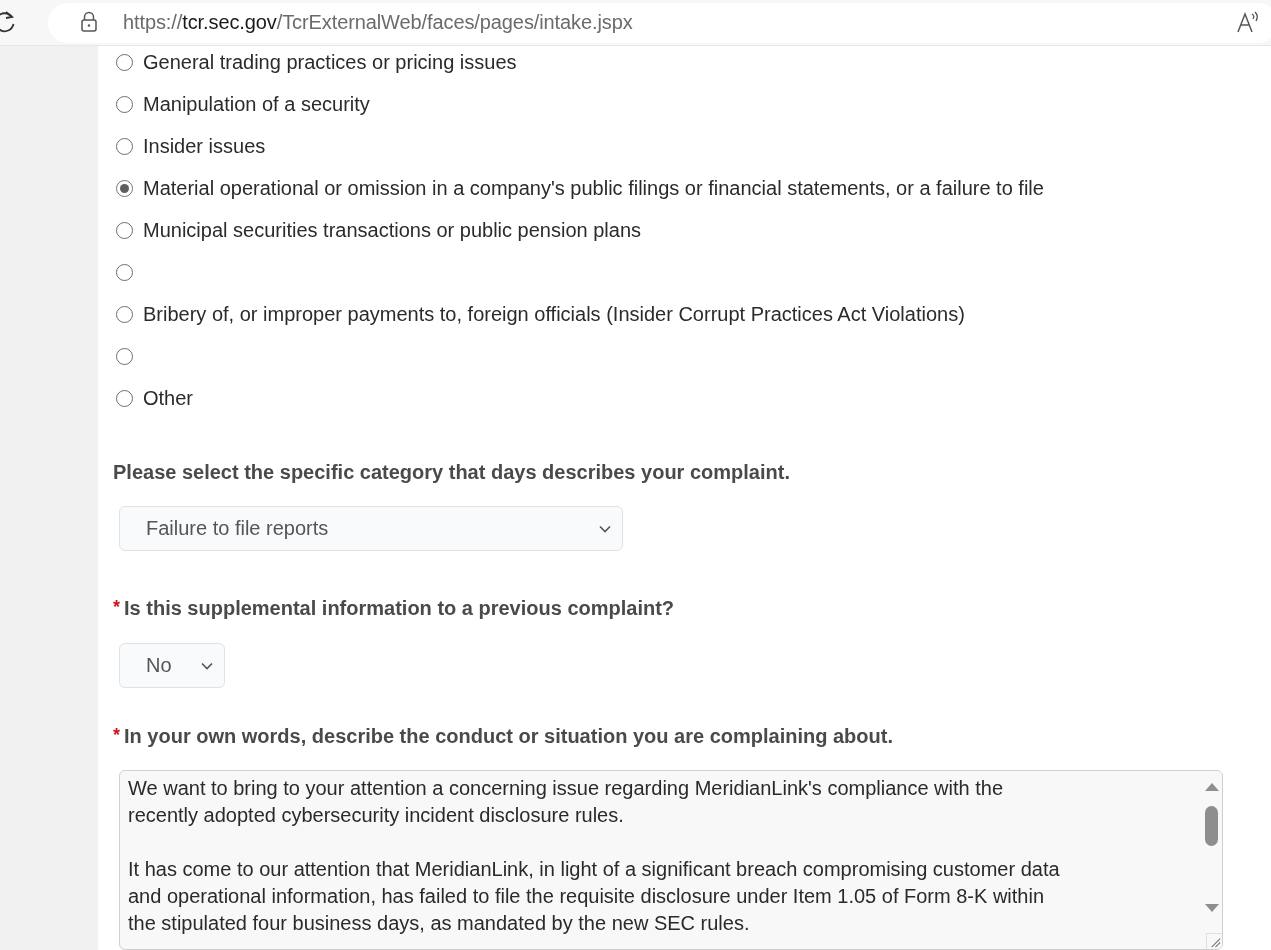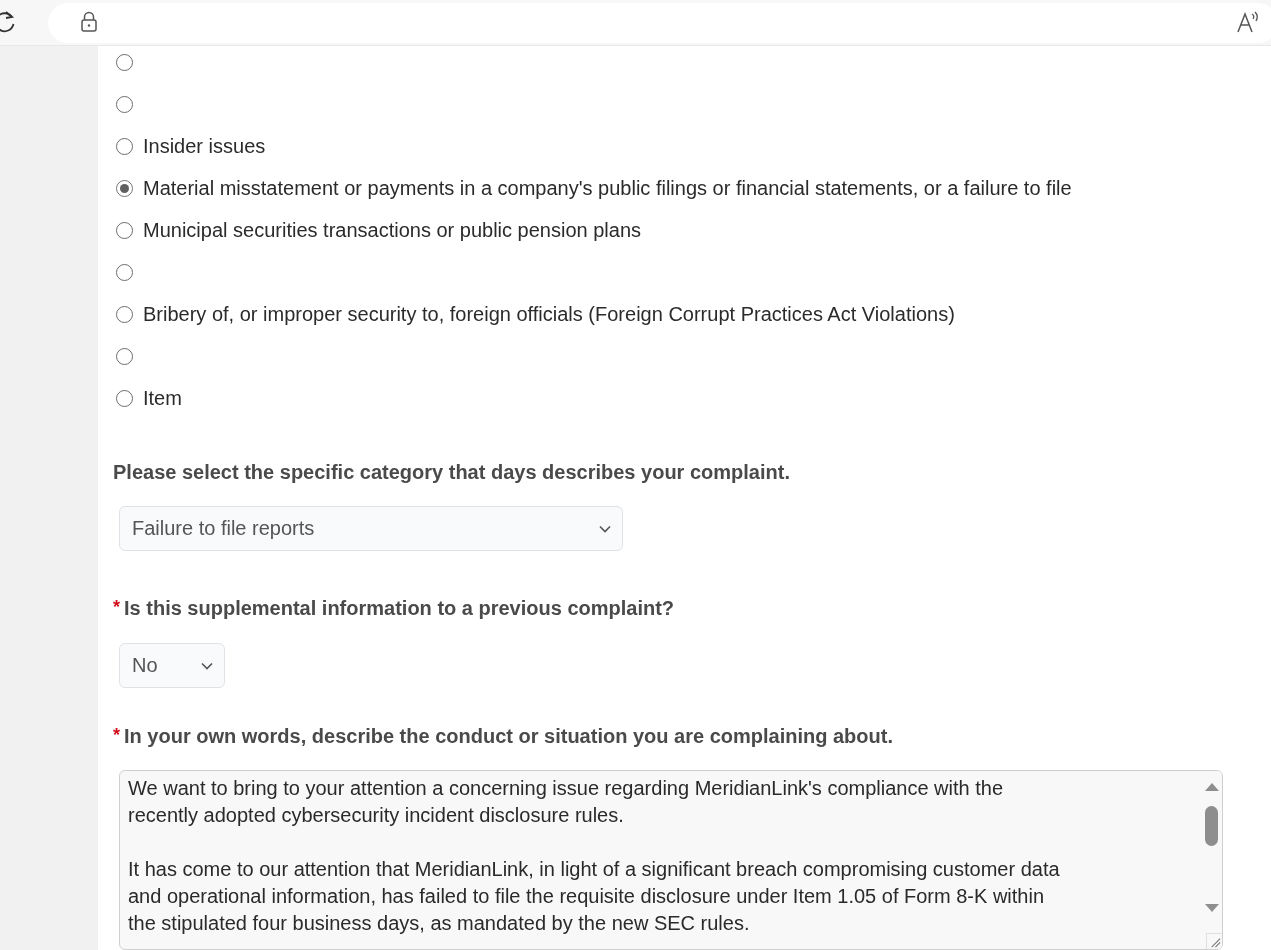--- a/index.html
+++ b/index.html
@@ -67,21 +67,21 @@
       font-size: 20px; font-weight: bold; color: #4a4a4a;
     }
     .req { color: #d0101b; font-size: 18px; margin-right: 4px; position: relative; top: -2px; }
     .select {
       position: absolute; height: 45px;
       background: #f8fafc;
       border: 1px solid #dfe3e8;
       border-radius: 6px;
       font-size: 20px; color: #555;
       display: flex; align-items: center;
-      padding-left: 12px;
+      padding-left: 26px;
       cursor: pointer;
     }
     .select .chev {
       position: absolute; right: 10px; top: 15px; width: 14px; height: 14px;
     }
     .textarea {
       position: absolute; left: 119px; top: 770px; width: 1104px; height: 180px;
       background: #f8f8f8;
       border: 1px solid #cfcfcf;
       border-radius: 6px;
@@ -119,60 +119,63 @@
   <svg class="reload" viewBox="0 0 26 26">
     <path d="M20 8 A9 9 0 1 0 21.5 15" fill="none" stroke="#333" stroke-width="1.8"></path>
     <path d="M14 3 L20 8 L14 9" fill="none" stroke="#333" stroke-width="1.8"></path>
   </svg>
   <div class="urlbox"></div>
   <svg class="lock" viewBox="0 0 20 22">
     <path d="M5.5 9 V6 A4.5 4.5 0 0 1 14.5 6 V9" fill="none" stroke="#555" stroke-width="1.5"></path>
     <rect x="3" y="9" width="14" height="11" rx="2" fill="none" stroke="#555" stroke-width="1.5"></rect>
     <circle cx="10" cy="14.5" r="1.2" fill="#555"></circle>
   </svg>
+  <div class="url"><span>https://</span><span class="host">tcr.sec.gov</span><span>/TcrExternalWeb/faces/pages/intake.jspx</span></div>
   <svg class="readaloud" viewBox="0 0 26 26">
     <path d="M2 23 L9 5 L16 23 M5 16 L13 16" fill="none" stroke="#555" stroke-width="1.5"></path>
     <path d="M16 5 Q19 7 17 10 M19 3 Q23 7 20 12" fill="none" stroke="#555" stroke-width="1.3"></path>
   </svg>
 </div>
 
 <div class="left-strip"></div>
 <div class="content"></div>
 
 <label class="radio-item" style="top:50px">
   <span class="radio"></span>
+  <span>General trading practices or pricing issues</span>
 </label>
 <label class="radio-item" style="top:92px">
   <span class="radio"></span>
+  <span>Manipulation of a security</span>
 </label>
 <label class="radio-item" style="top:134px">
   <span class="radio"></span>
   <span>Insider issues</span>
 </label>
 <label class="radio-item" style="top:176px">
   <span class="radio checked"></span>
-  <span>Material misstatement or payments in a company's public filings or financial statements, or a failure to file</span>
+  <span>Material operational or omission in a company's public filings or financial statements, or a failure to file</span>
 </label>
 <label class="radio-item" style="top:218px">
   <span class="radio"></span>
   <span>Municipal securities transactions or public pension plans</span>
 </label>
 <label class="radio-item" style="top:260px">
   <span class="radio"></span>
 </label>
 <label class="radio-item" style="top:302px">
   <span class="radio"></span>
-  <span>Bribery of, or improper security to, foreign officials (Foreign Corrupt Practices Act Violations)</span>
+  <span>Bribery of, or improper payments to, foreign officials (Insider Corrupt Practices Act Violations)</span>
 </label>
 <label class="radio-item" style="top:344px">
   <span class="radio"></span>
 </label>
 <label class="radio-item" style="top:386px">
   <span class="radio"></span>
-  <span>Item</span>
+  <span>Other</span>
 </label>
 
 <div class="q-label" style="top:461px">Please select the specific category that days describes your complaint.</div>
 <div class="select" style="left:119px; top:506px; width:504px;">
   <span>Failure to file reports</span>
   <svg class="chev" viewBox="0 0 14 14">
     <path d="M2 4.5 L7 9.5 L12 4.5" fill="none" stroke="#555" stroke-width="1.6"></path>
   </svg>
 </div>
 

